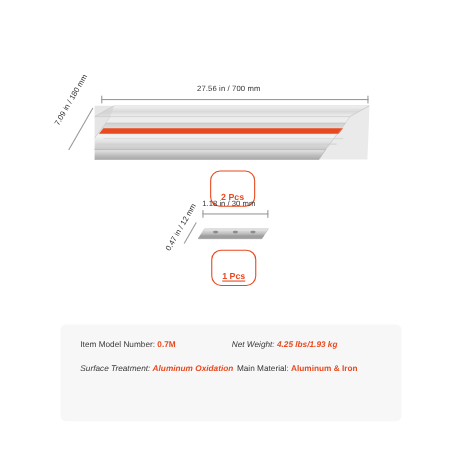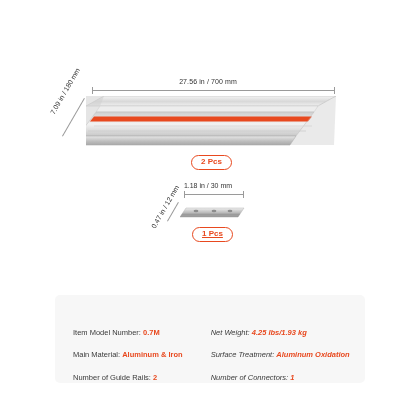--- a/index.html
+++ b/index.html
@@ -90,21 +90,21 @@
   }
   .rail svg { display: block; }
 
   
   .badge {
     border: 1px solid #e8491f;
     color: #e8491f;
     border-radius: 9px;
     font-size: 8px;
     font-weight: bold;
-    padding: 2px 9px 3px 9px;
+    padding: 20px 9px 3px 9px;
     background: #ffffff;
     display: inline-block;
     line-height: 1;
   }
   .badge-2pcs {
     position: absolute;
     left: 191px;
     top: 155px;
   }
 
@@ -189,21 +189,20 @@
     height: 88px;
     background: #f7f7f7;
     border-radius: 5px;
   }
   .spec-grid {
     position: absolute;
     left: 18px;
     top: 14px;
     right: 12px;
     display: block;
-    margin-top: 20px;
   }
   .spec-row {
     display: flex;
     margin-bottom: 14px;
   }
   .spec-row:last-child { margin-bottom: 0; }
   .spec-cell {
     font-size: 7.5px;
     color: #3a3a3a;
     white-space: nowrap;
@@ -317,38 +316,28 @@
           <span>Item Model Number:</span>
           <span class="spec-val">0.7M</span>
         </div>
         <div class="spec-cell col2">
           <span>Net Weight:</span>
           <span class="spec-val">4.25 lbs/1.93 kg</span>
         </div>
       </div>
 
       <div class="spec-row">
+        <div class="spec-cell col2">
+          <span>Surface Treatment:</span>
+          <span class="spec-val">Aluminum Oxidation</span>
+        </div>
         <div class="spec-cell col1">
           <span>Main Material:</span>
           <span class="spec-val">Aluminum &amp; Iron</span>
         </div>
-        <div class="spec-cell col2">
-          <span>Surface Treatment:</span>
-          <span class="spec-val">Aluminum Oxidation</span>
-        </div>
       </div>
 
-      <div class="spec-row">
-        <div class="spec-cell col1">
-          <span>Number of Guide Rails:</span>
-          <span class="spec-val">2</span>
-        </div>
-        <div class="spec-cell col2">
-          <span>Number of Connectors:</span>
-          <span class="spec-val">1</span>
-        </div>
-      </div>
 
     </div>
   </div>
 
   <div class="bottom-rule"></div>
 </div>
 
 </body></html>

